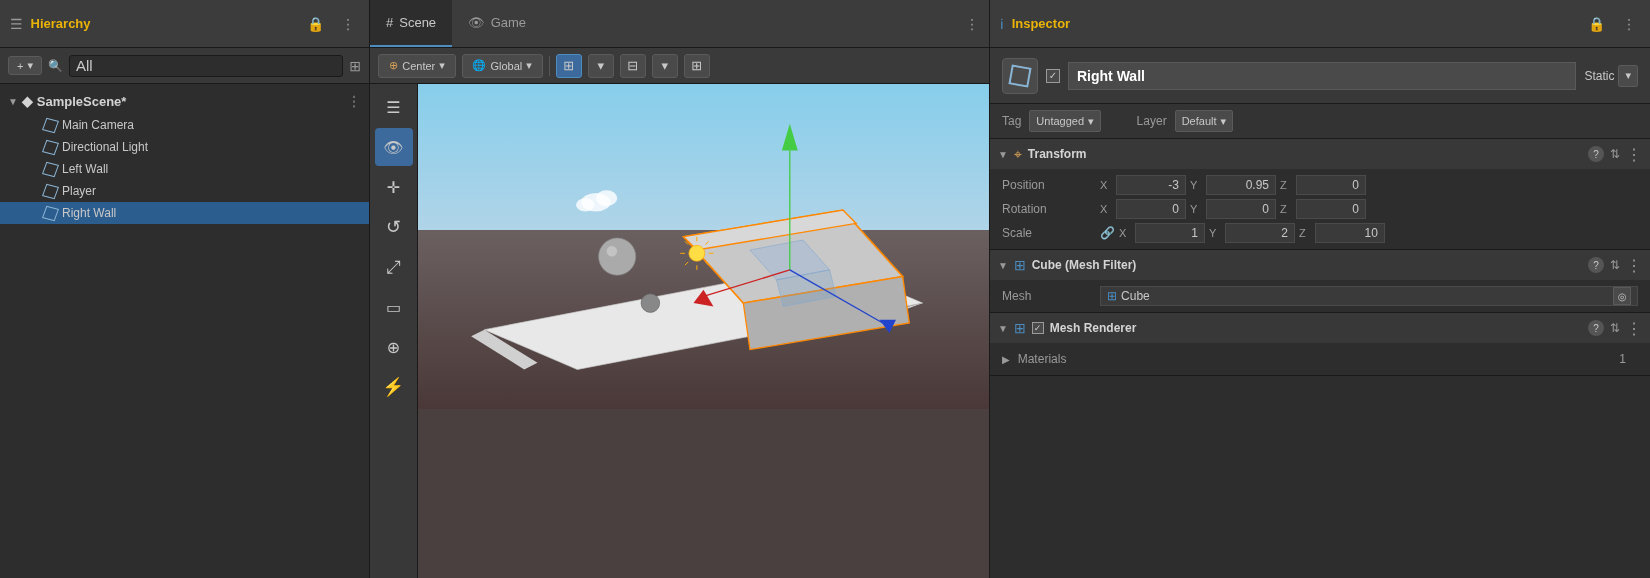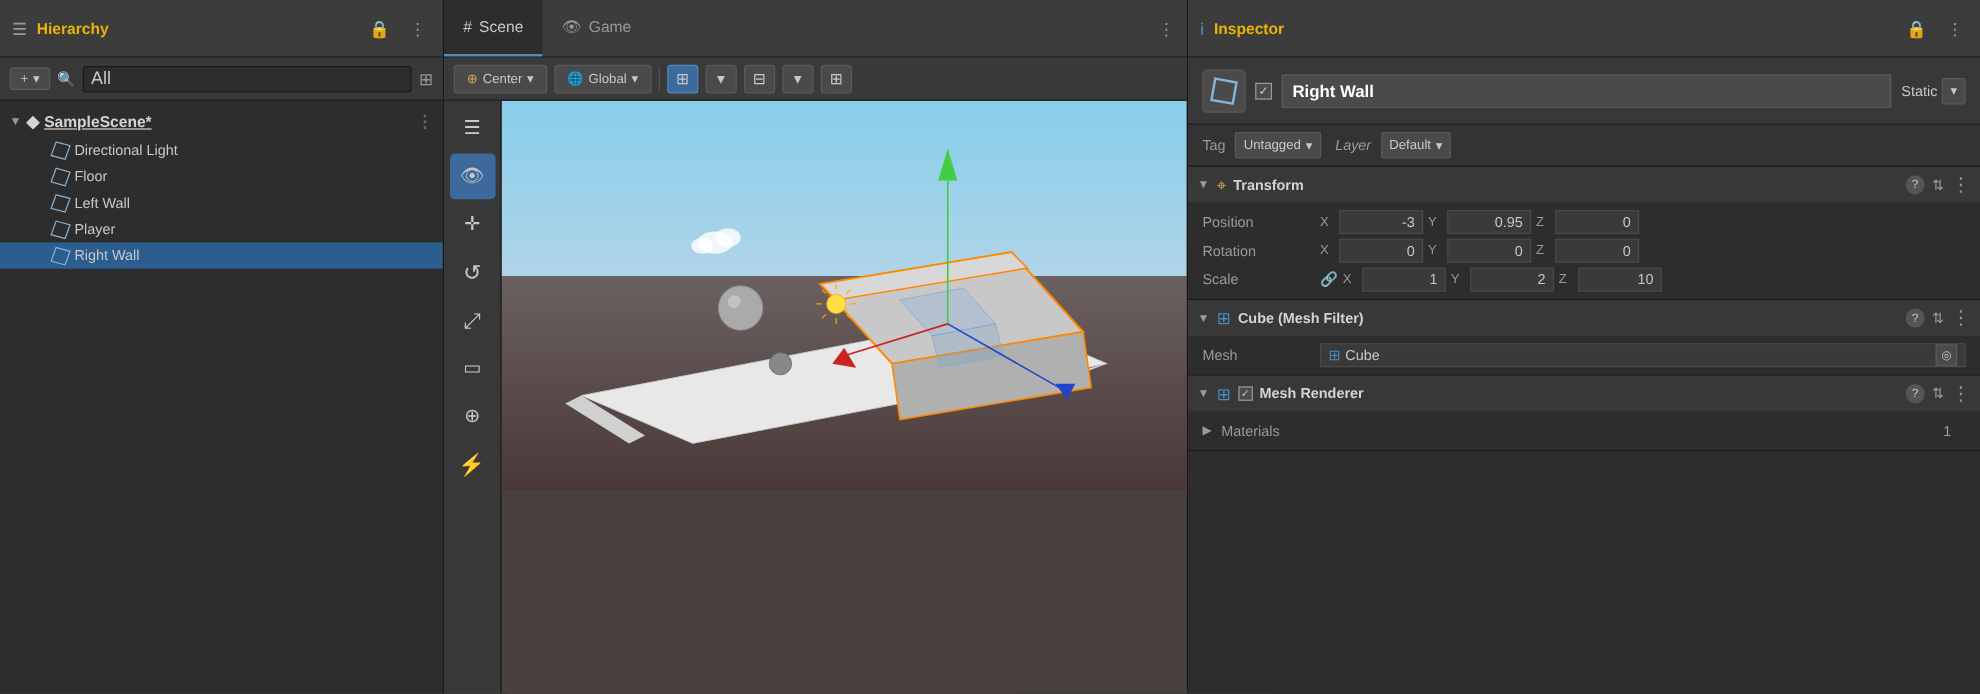--- a/index.html
+++ b/index.html
@@ -497,37 +497,37 @@
     </button>
     <span style="color:#9a9a9a;font-size:12px;">🔍</span>
     <input class="search-input" type="text" value="All" placeholder="All" style="">
     <span class="search-icon-btn">⊞</span>
   </div>
   <div class="hierarchy-content">
 
     <div class="scene-root">
       <span class="expand-arrow">▼</span>
       <span style="font-size:14px;">◆</span>
-      <span style="font-size:13px;text-decoration:underline;">SampleScene*</span>
+      <span style="font-size:13px;">SampleScene*</span>
       <span style="margin-left:auto;padding-right:8px;color:#6a6a6a;font-size:14px;">⋮</span>
     </div>
 
+    <div class="scene-item indent-1">
+      <span class="expand-arrow"> </span>
+      <span class="obj-icon">
+          <span class="cube-icon"></span>
+        </span>
+      <span class="item-label">Main Camera</span>
+    </div>
     <div class="scene-item indent-1">
       <span class="expand-arrow"> </span>
       <span class="obj-icon">
           <span class="cube-icon"></span>
         </span>
       <span class="item-label">Directional Light</span>
-    </div>
-    <div class="scene-item indent-1">
-      <span class="expand-arrow"> </span>
-      <span class="obj-icon">
-          <span class="cube-icon"></span>
-        </span>
-      <span class="item-label">Floor</span>
     </div>
     <div class="scene-item indent-1">
       <span class="expand-arrow"> </span>
       <span class="obj-icon">
           <span class="cube-icon"></span>
         </span>
       <span class="item-label">Left Wall</span>
     </div>
     <div class="scene-item indent-1">
       <span class="expand-arrow"> </span>
@@ -676,21 +676,21 @@
       </button>
     </div>
   </div>
 
   <div class="tag-layer-row">
     <span class="tag-label">Tag</span>
     <button class="dropdown-btn">
       <span>Untagged</span>
       <span>▾</span>
     </button>
-    <span class="tag-label" style="margin-left:4px;font-style:italic;">Layer</span>
+    <span class="tag-label" style="margin-left:28px;">Layer</span>
     <button class="dropdown-btn">
       <span>Default</span>
       <span>▾</span>
     </button>
   </div>
 
   <div class="component-section">
     <div class="component-header">
       <span style="color:#9a9a9a;font-size:10px;">▼</span>
       <span style="color:#d4a055;font-size:14px;">⌖</span>

